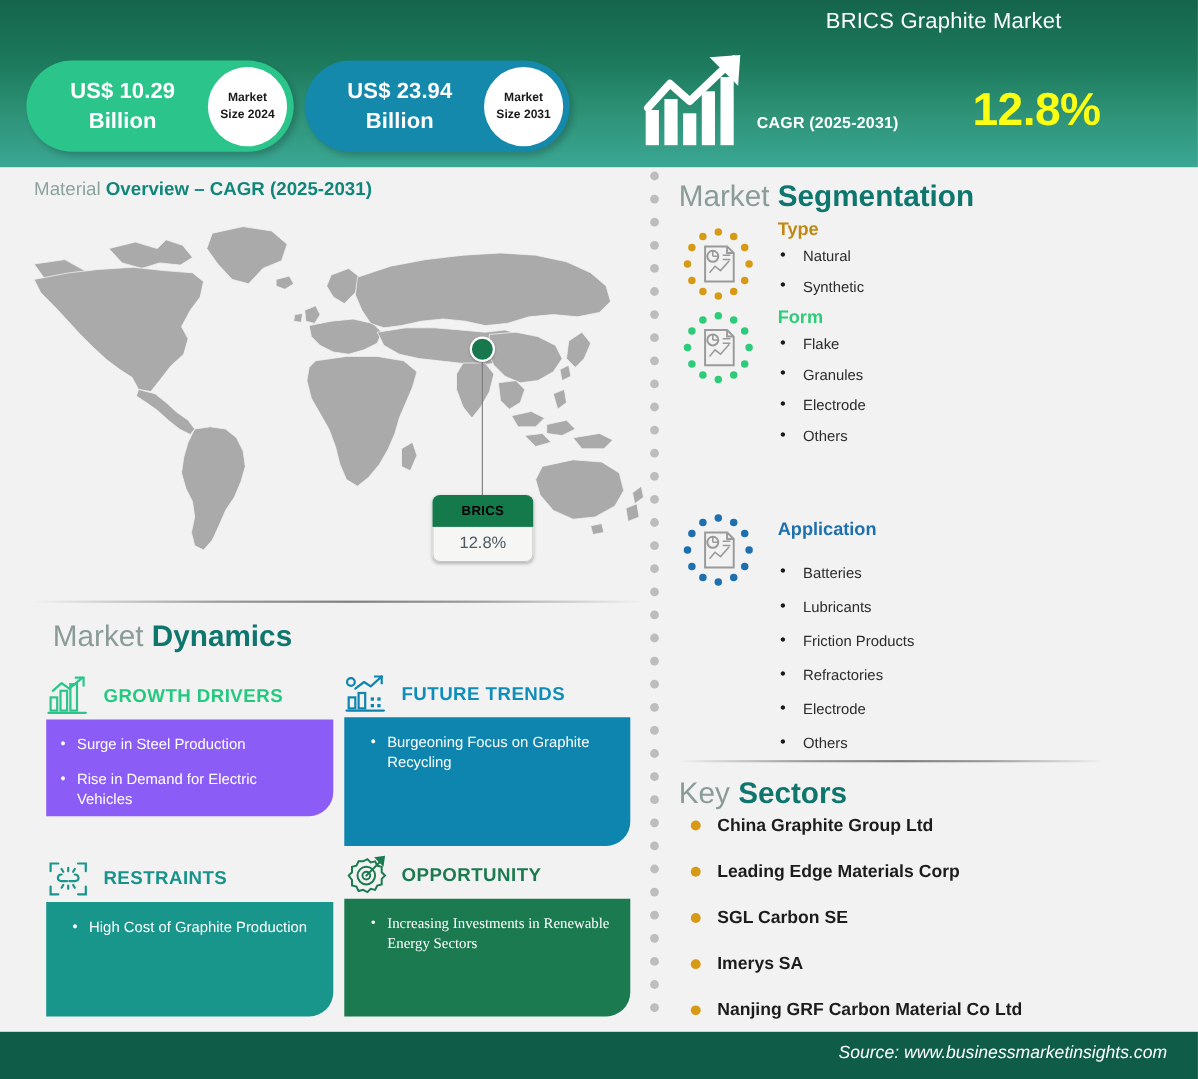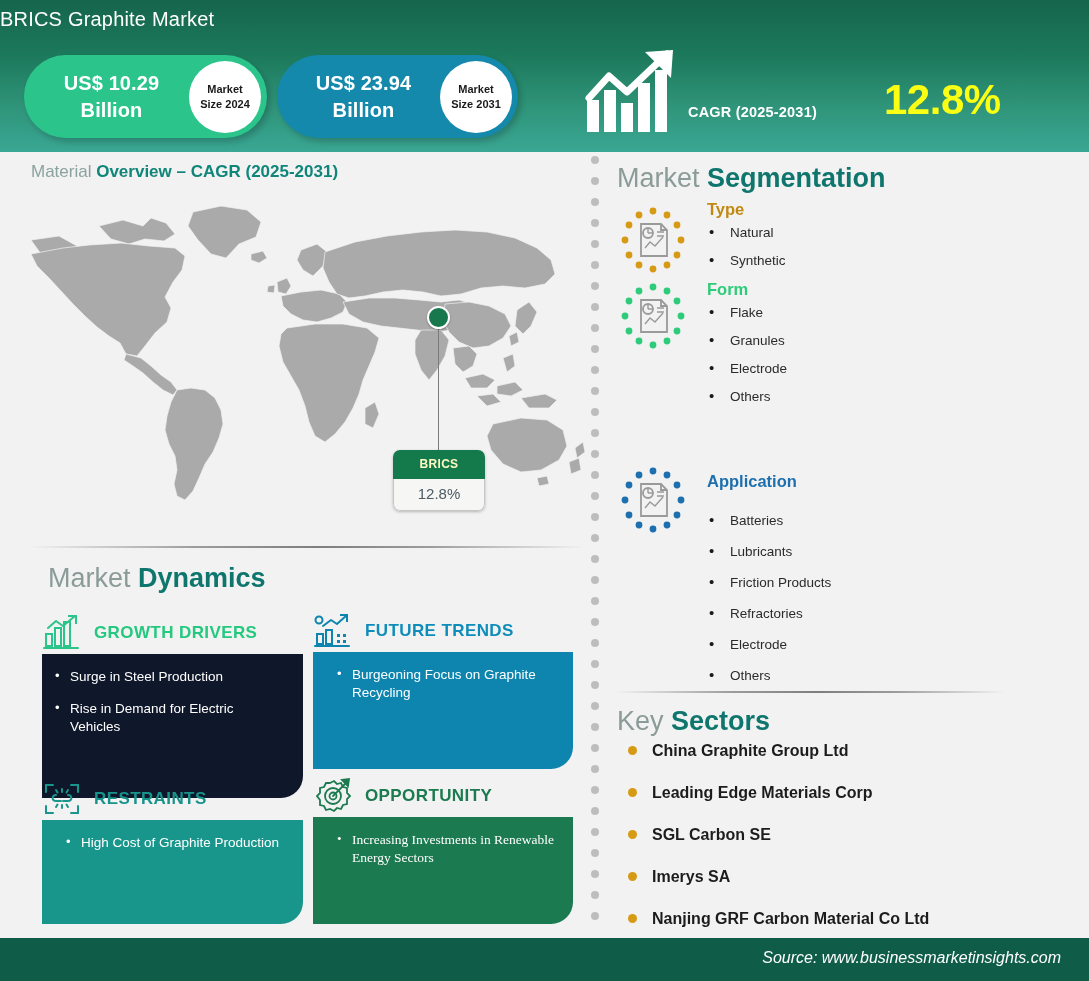--- a/index.html
+++ b/index.html
@@ -11,21 +11,21 @@
   }
   #page { position: relative; width: 1089px; height: 981px; background: #f2f2f2; }
 
   
   #header {
     position: absolute; left: 0; top: 0; width: 1089px; height: 152px;
     background: linear-gradient(180deg, #15654b 0%, #1d7a5c 38%, #2f9479 70%, #3aa794 100%);
   }
   #header-title {
     position: absolute; left: 0; top: 8px; width: 965px;
-    text-align: left; color: #ffffff;
+    text-align: right; color: #ffffff;
     font-size: 20px; font-weight: 400; letter-spacing: .2px;
   }
   .pill {
     position: absolute; top: 55px; height: 83px; border-radius: 42px;
     box-shadow: 3px 4px 6px rgba(0,0,0,.20);
     display: flex; align-items: center;
   }
   #pill-2024 { left: 24px; width: 243px; background: #2bc58b; }
   #pill-2031 { left: 277px; width: 241px; background: #1589ac; }
   .pill-value {
@@ -65,21 +65,21 @@
   
   #map-wrap { position: absolute; left: 25px; top: 196px; width: 562px; height: 330px; }
   #map-wrap svg { display: block; width: 100%; height: 100%; }
 
   #brics-callout {
     position: absolute; left: 393px; top: 450px; width: 92px;
     border-radius: 7px; overflow: hidden;
     box-shadow: 0 1px 3px rgba(0,0,0,.25);
   }
   #brics-callout .cap {
-    background: #147a4c; color: #fef9c3; text-align: center;
+    background: #147a4c; color: #000000; text-align: center;
     font-size: 12px; font-weight: bold; padding: 7px 0 8px; letter-spacing: .3px;
   }
   #brics-callout .val {
     background: #f6f6f5; color: #4b5a63; text-align: center;
     font-size: 15px; padding: 6px 0 8px;
     border: 1px solid #c6c6c6; border-top: none;
     border-radius: 0 0 7px 7px;
   }
   #pin-line { position: absolute; left: 438px; top: 322px; width: 1px; height: 130px; background: #7b7b7b; }
   #map-pin {
@@ -124,21 +124,21 @@
   #dyn-growth   { left: 42px;  top: 612px; width: 261px; }
   #dyn-trends   { left: 313px; top: 610px; width: 260px; }
   #dyn-restr    { left: 42px;  top: 778px; width: 261px; }
   #dyn-opp      { left: 313px; top: 775px; width: 260px; }
 
   #dyn-growth .dyn-title { color: #24c97f; }
   #dyn-trends .dyn-title { color: #0f8dba; }
   #dyn-restr  .dyn-title { color: #18938c; }
   #dyn-opp    .dyn-title { color: #1b7a4f; }
 
-  #dyn-growth .dyn-box { background: #0f172a; height: 144px; }
+  #dyn-growth .dyn-box { background: #8b5cf6; height: 88px; }
   #dyn-trends .dyn-box { background: #0d85ae; height: 117px; }
   #dyn-restr  .dyn-box { background: #18968c; height: 104px; }
   #dyn-opp    .dyn-box { background: #1b7a4f; height: 107px; font-family: Liberation Serif, serif; }
 
   #dyn-restr .dyn-box li,
   #dyn-opp   .dyn-box li { padding-left: 26px; }
   #dyn-restr .dyn-box li::before,
   #dyn-opp   .dyn-box li::before { left: 11px; }
   #dyn-trends .dyn-box li { padding-left: 26px; }
   #dyn-trends .dyn-box li::before { left: 11px; }

